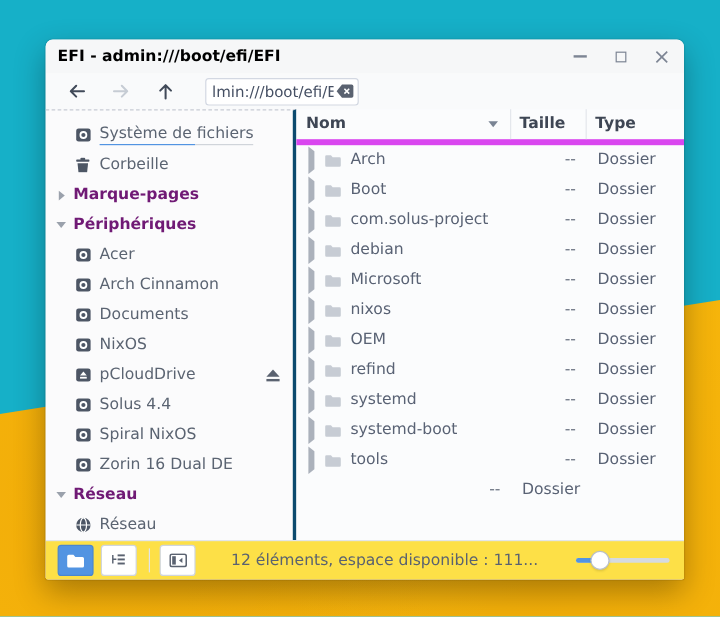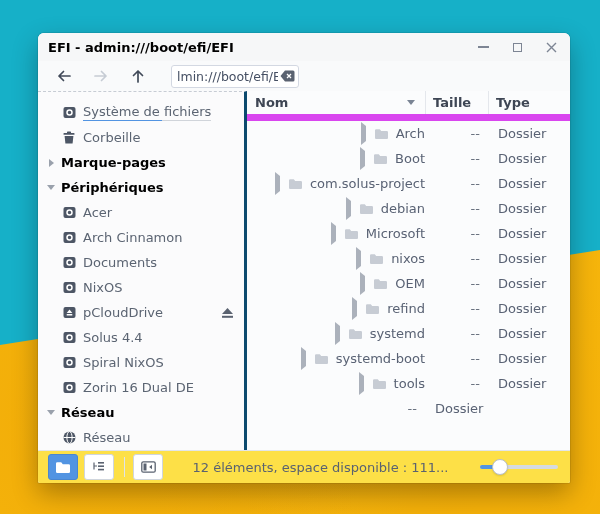--- a/index.html
+++ b/index.html
@@ -62,47 +62,47 @@
   .sidebar {
     width:209px; flex:0 0 209px; border-right:3px solid #0c4a6e;
     border-top:1px dashed #c7ccd4; background:#fbfbfc;
     padding-top:8px; overflow:hidden;
   }
   .side-item, .side-section {
     height:25px; display:flex; align-items:center; font-size:13px; cursor:default;
   }
   .side-item { padding-left:24px; color:#5b6472; }
   .side-item .ic { width:14px; margin-right:7px; display:flex; justify-content:center; }
-  .side-section { padding-left:7px; color:#000000; font-weight:bold; }
+  .side-section { padding-left:7px; color:#701a75; font-weight:bold; }
   .side-section .tri { width:12px; margin-right:4px; display:flex; justify-content:center; }
   .tri-right { width:0; height:0; border-left:5px solid #9aa1ac; border-top:4px solid transparent; border-bottom:4px solid transparent; }
   .tri-down  { width:0; height:0; border-top:5px solid #9aa1ac; border-left:4px solid transparent; border-right:4px solid transparent; }
   .focus-underline {
     background:linear-gradient(to right, #5294e2 62%, #d0d4da 62%) no-repeat bottom / 100% 1px;
     padding-bottom:2px;
   }
   .eject-btn { margin-left:auto; margin-right:10px; display:flex; }
 
   
   .mainpane { flex:1; display:flex; flex-direction:column; background:#fbfcfd; }
   .listheader {
     height:30px; flex:0 0 30px; display:grid; grid-template-columns:178px 63px 1fr;
     align-items:center; font-size:13px; font-weight:bold; color:#3e4654;
-    border-bottom:7px solid #d946ef;
+    border-bottom:5px solid #d946ef;
   }
   .hd { height:100%; display:flex; align-items:center; padding-left:8px; }
   .hd.c2, .hd.c3 { border-left:1px solid #e4e7ec; padding-left:7px; }
   .sort-arrow { margin-left:auto; margin-right:10px; width:0; height:0;
     border-top:5px solid #7a8494; border-left:4px solid transparent; border-right:4px solid transparent; }
   .rows { flex:1; overflow:hidden; }
   .frow {
     height:25px; display:grid; grid-template-columns:178px 63px 1fr;
     align-items:center; font-size:13px; color:#596274; cursor:default;
   }
-  .fname-cell { display:flex; align-items:center; padding-left:10px;justify-content:flex-end; }
+  .fname-cell { display:flex; align-items:center; padding-left:10px; }
   .frow .exp { margin-right:8px; }
   .exp-tri { width:0; height:0; border-left:5px solid #abb1bb; border-top:4px solid transparent; border-bottom:4px solid transparent; }
   .frow .fic { margin-right:7px; display:flex; }
   .fsize { text-align:right; padding-right:8px; color:#6a7280; }
   .ftype { padding-left:10px; }
 
   
   .statusbar {
     height:33px; flex:0 0 33px; border-top:1px solid #e2e5e9; background:#fde047;
     display:flex; align-items:center; padding:0 12px 0 10px;

